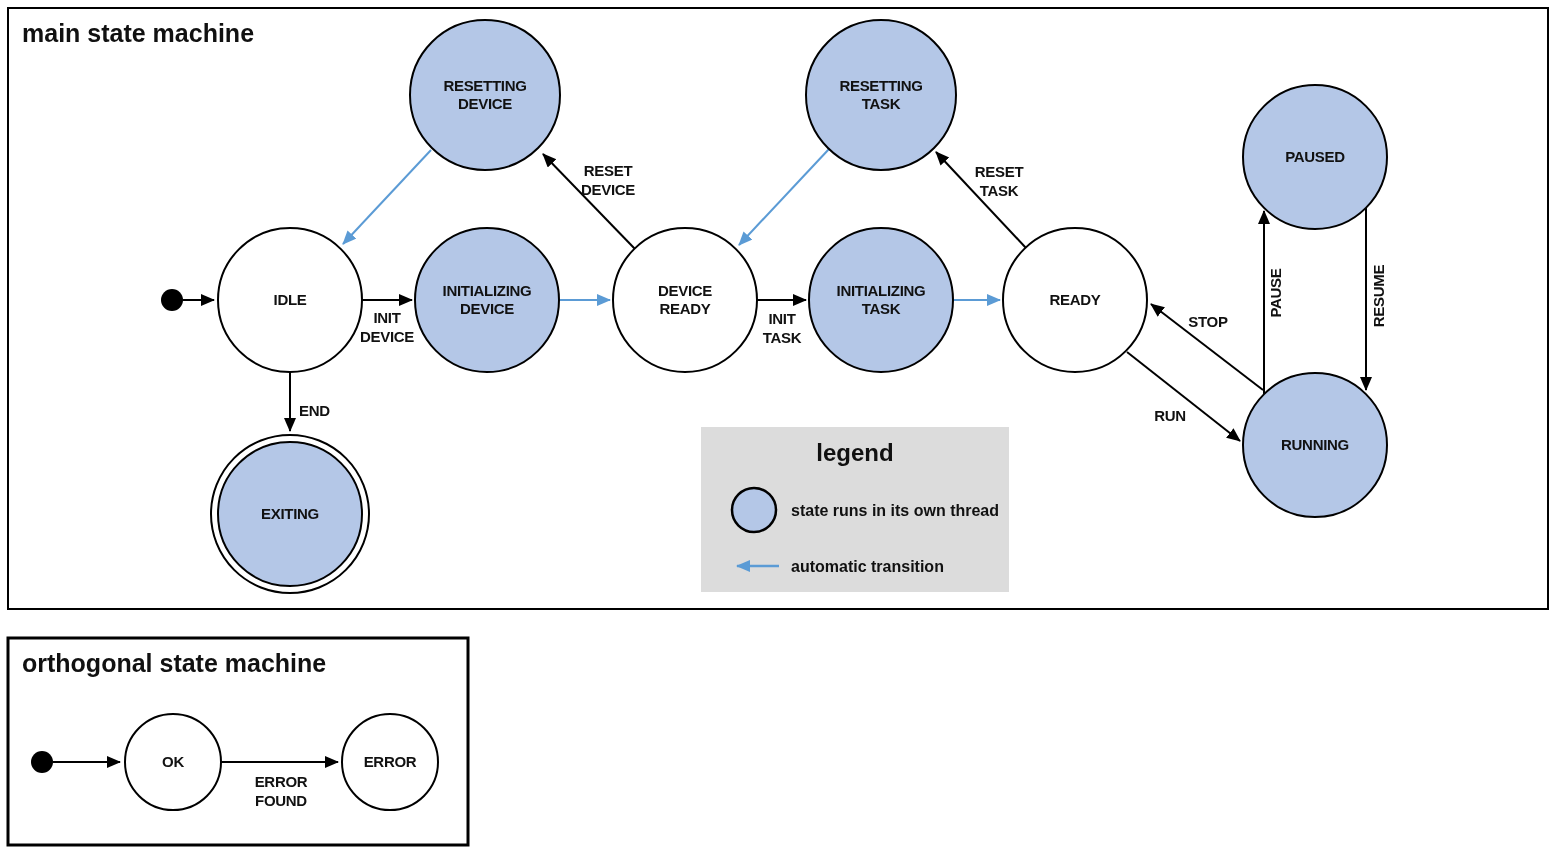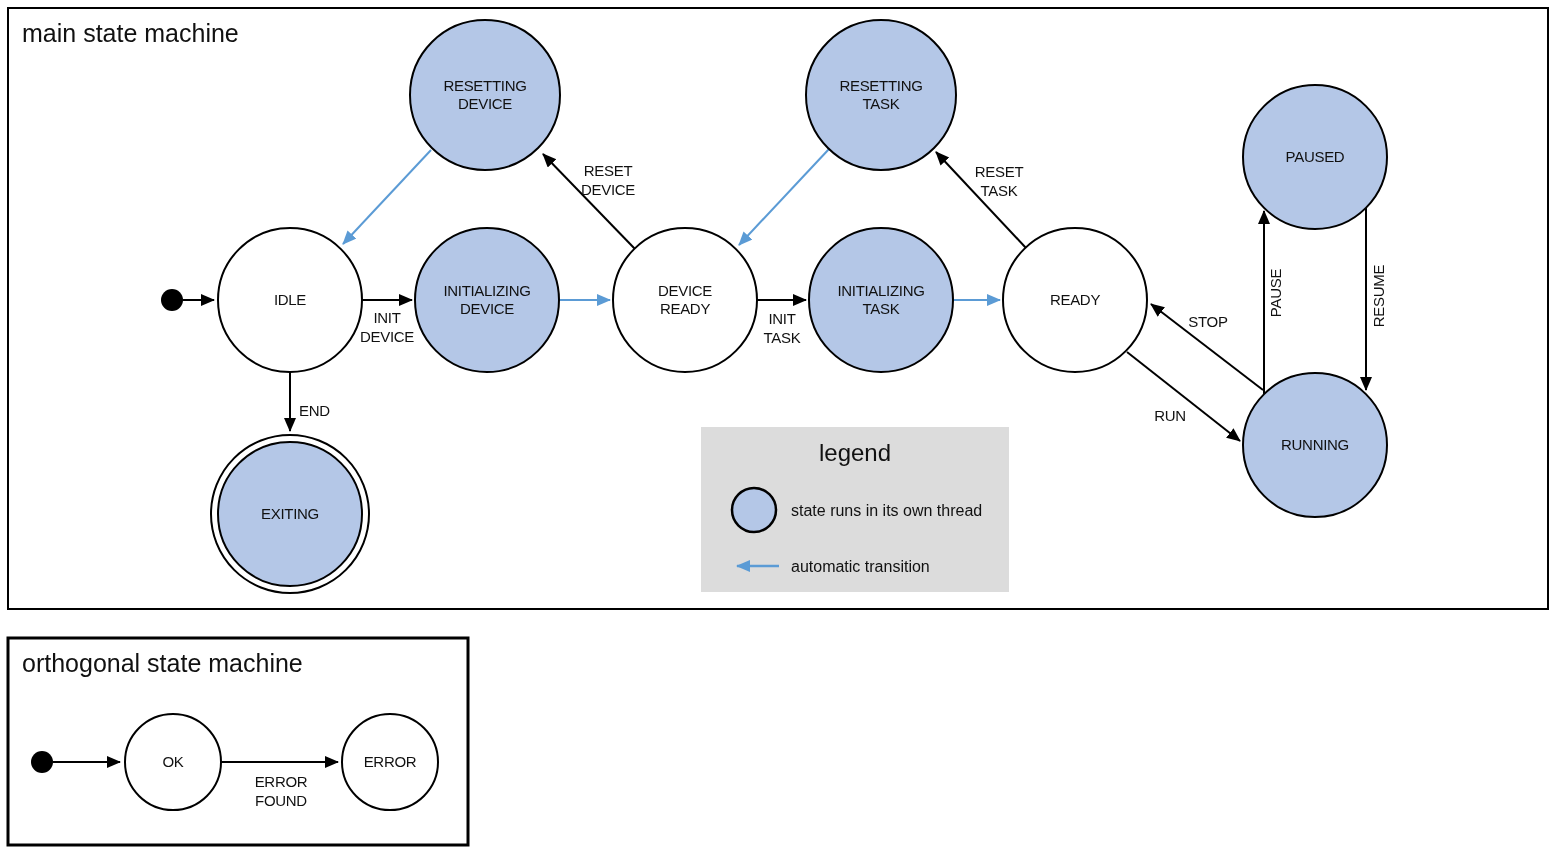--- a/index.html
+++ b/index.html
@@ -5,20 +5,21 @@
   html, body {
     margin: 0;
     padding: 0;
     background: #ffffff;
   }
   .stage {
     position: relative;
     width: 1345px;
     height: 852px;
     background: #ffffff;
+    font-weight: bold;
   }
   svg text {
     font-family: "Liberation Sans", "DejaVu Sans", sans-serif;
     fill: #111111;
   }
   svg .lbl {
     font-size: 15px;
     letter-spacing: -0.3px;
   }
   svg .title {

